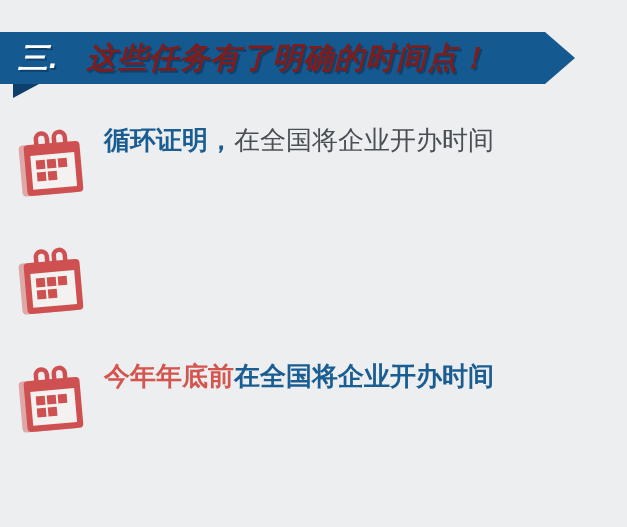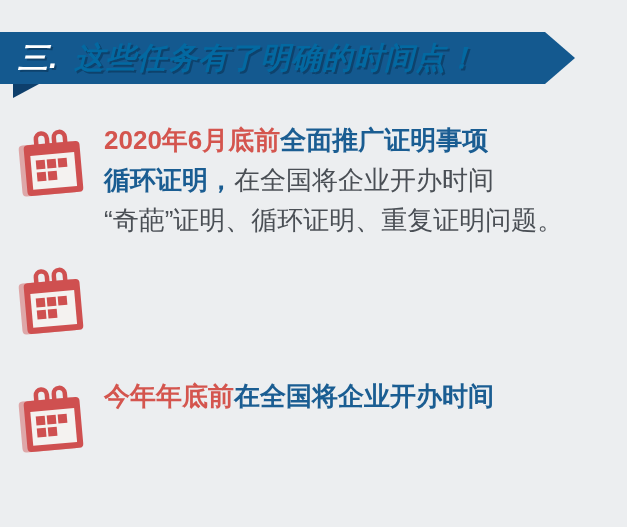--- a/index.html
+++ b/index.html
@@ -57,26 +57,26 @@
   .banner-num {
     color: #ffffff;
     font-size: 30px;
     font-weight: bold;
     font-style: italic;
     letter-spacing: 1px;
     text-shadow: 2px 2px 0 rgba(10,48,80,0.55);
     line-height: 1;
   }
   .banner-title {
-    color: #0369a1;
+    color: #7f1d1d;
     font-size: 30px;
     font-weight: bold;
     font-style: italic;
     letter-spacing: 1px;
-    margin-left: 16px;
+    margin-left: 28px;
     text-shadow: 2px 2px 0 rgba(10,48,80,0.55);
     line-height: 1;
   }
 
   
   #items {
     position: absolute;
     left: 0;
     top: 120px;
     width: 627px;
@@ -143,23 +143,21 @@
             <rect x="15" y="28" width="44" height="34" fill="#f4f2f0"></rect>
             <rect x="20" y="33" width="9" height="9" fill="#cf5050"></rect>
             <rect x="31" y="33" width="9" height="9" fill="#cf5050"></rect>
             <rect x="42" y="33" width="9" height="9" fill="#cf5050"></rect>
             <rect x="20" y="45" width="9" height="9" fill="#cf5050"></rect>
             <rect x="31" y="45" width="9" height="9" fill="#cf5050"></rect>
           </g>
         </svg>
       </div>
       <div class="item-body">
-        <div class="line"><span class="red">2020年6月底前</span><span class="blue">全面推广证明事项</span></div>
         <div class="line"><span class="blue">循环证明，</span><span class="gray">在全国将企业开办时间</span></div>
-        <div class="line"><span class="gray">“奇葩”证明、循环证明、重复证明问题。</span></div>
       </div>
     </div>
     <div class="item">
       <div class="item-icon">
         <svg class="cal-svg" viewBox="0 0 74 74" width="74" height="74">
           <g transform="rotate(-5 37 37)">
             <rect x="4" y="17" width="56" height="51" rx="4" fill="#cf5050" opacity="0.45"></rect>
             <path d="M22 22 L22 12 A5.5 5.5 0 1 1 33 12 L33 22" fill="none" stroke="#cf5050" stroke-width="4.5" stroke-linecap="round"></path>
             <path d="M40 22 L40 12 A5.5 5.5 0 1 1 51 12 L51 22" fill="none" stroke="#cf5050" stroke-width="4.5" stroke-linecap="round"></path>
             <rect x="9" y="17" width="56" height="51" rx="4" fill="#cf5050"></rect>

